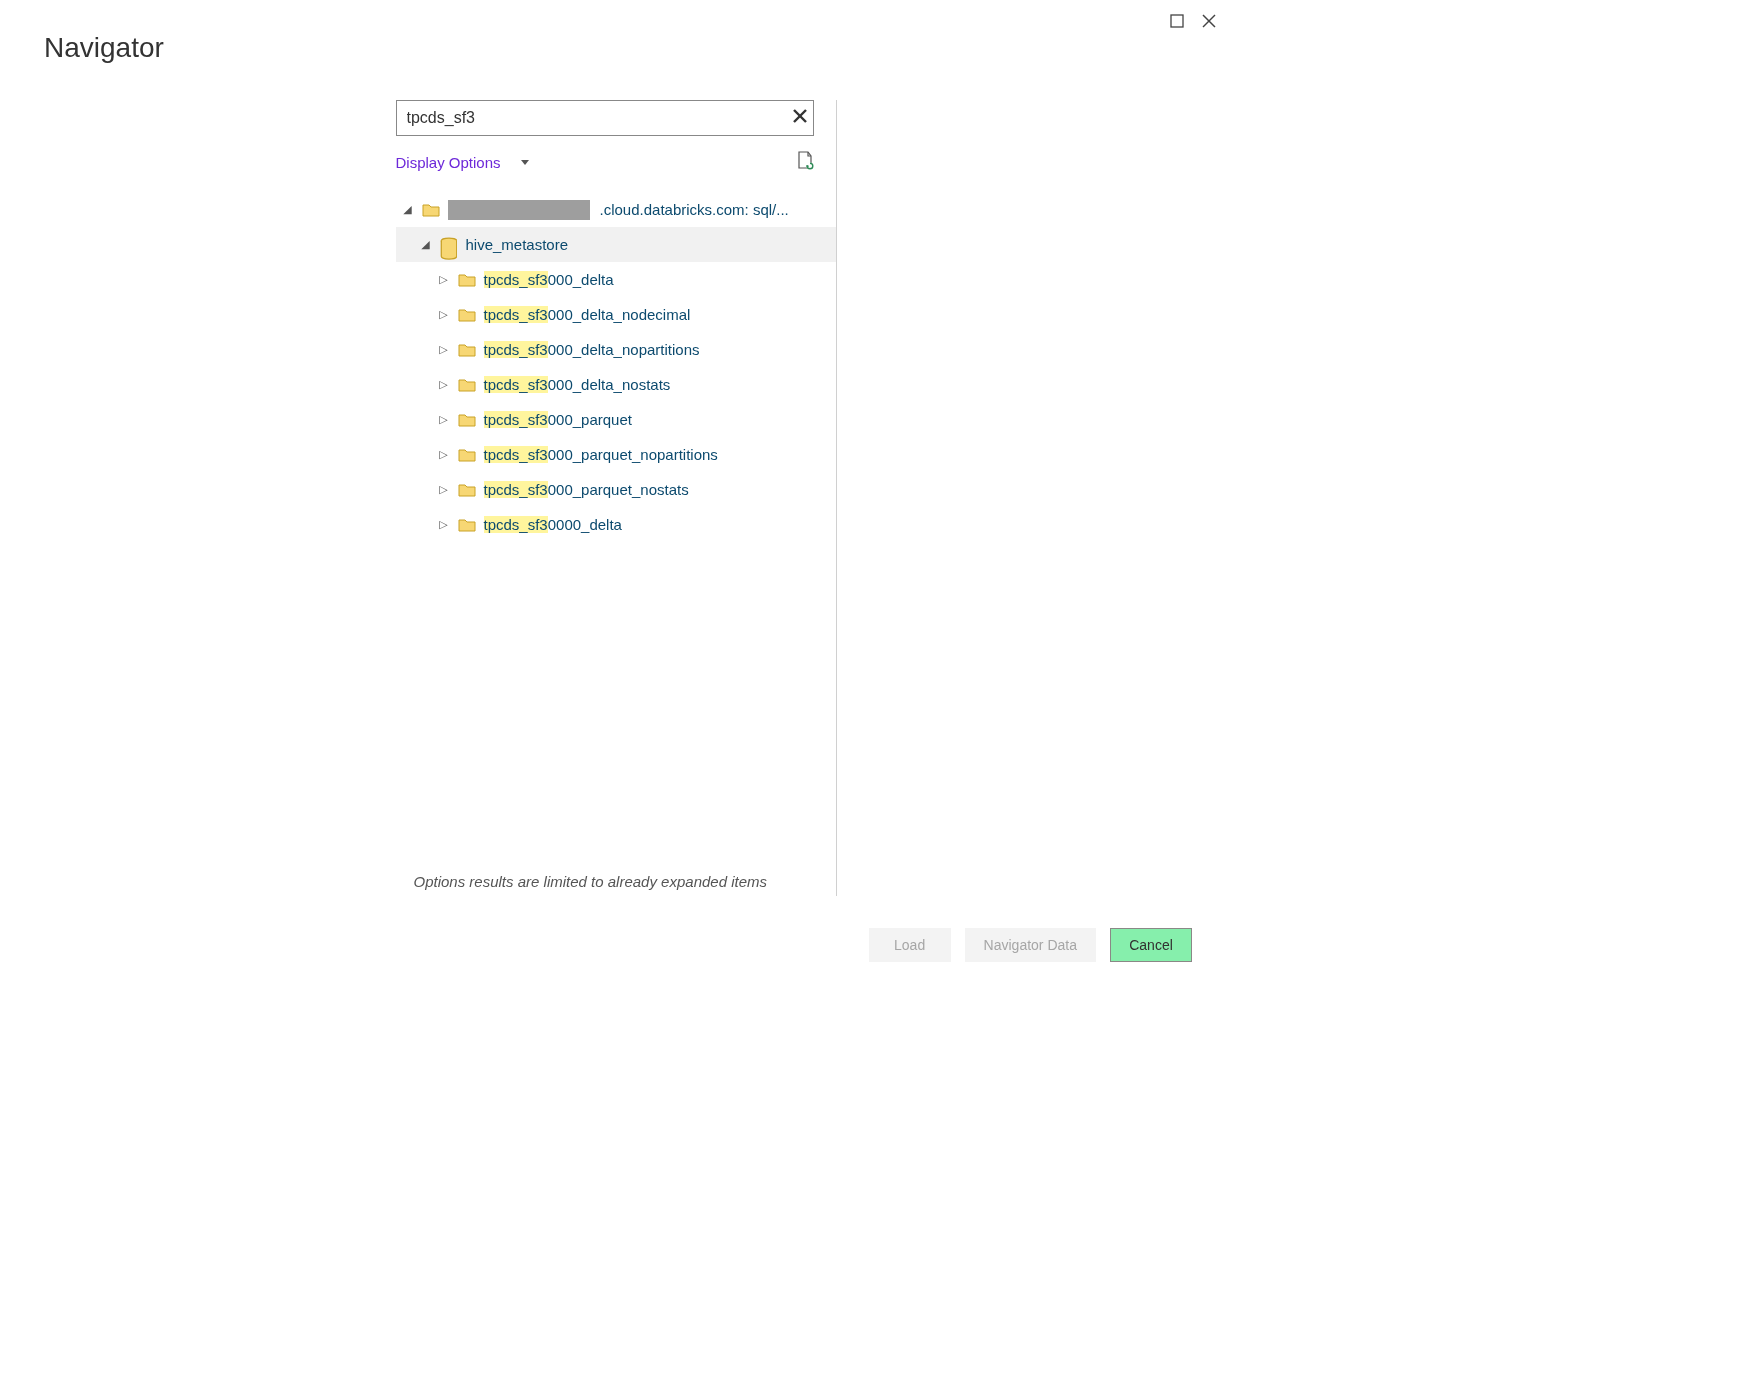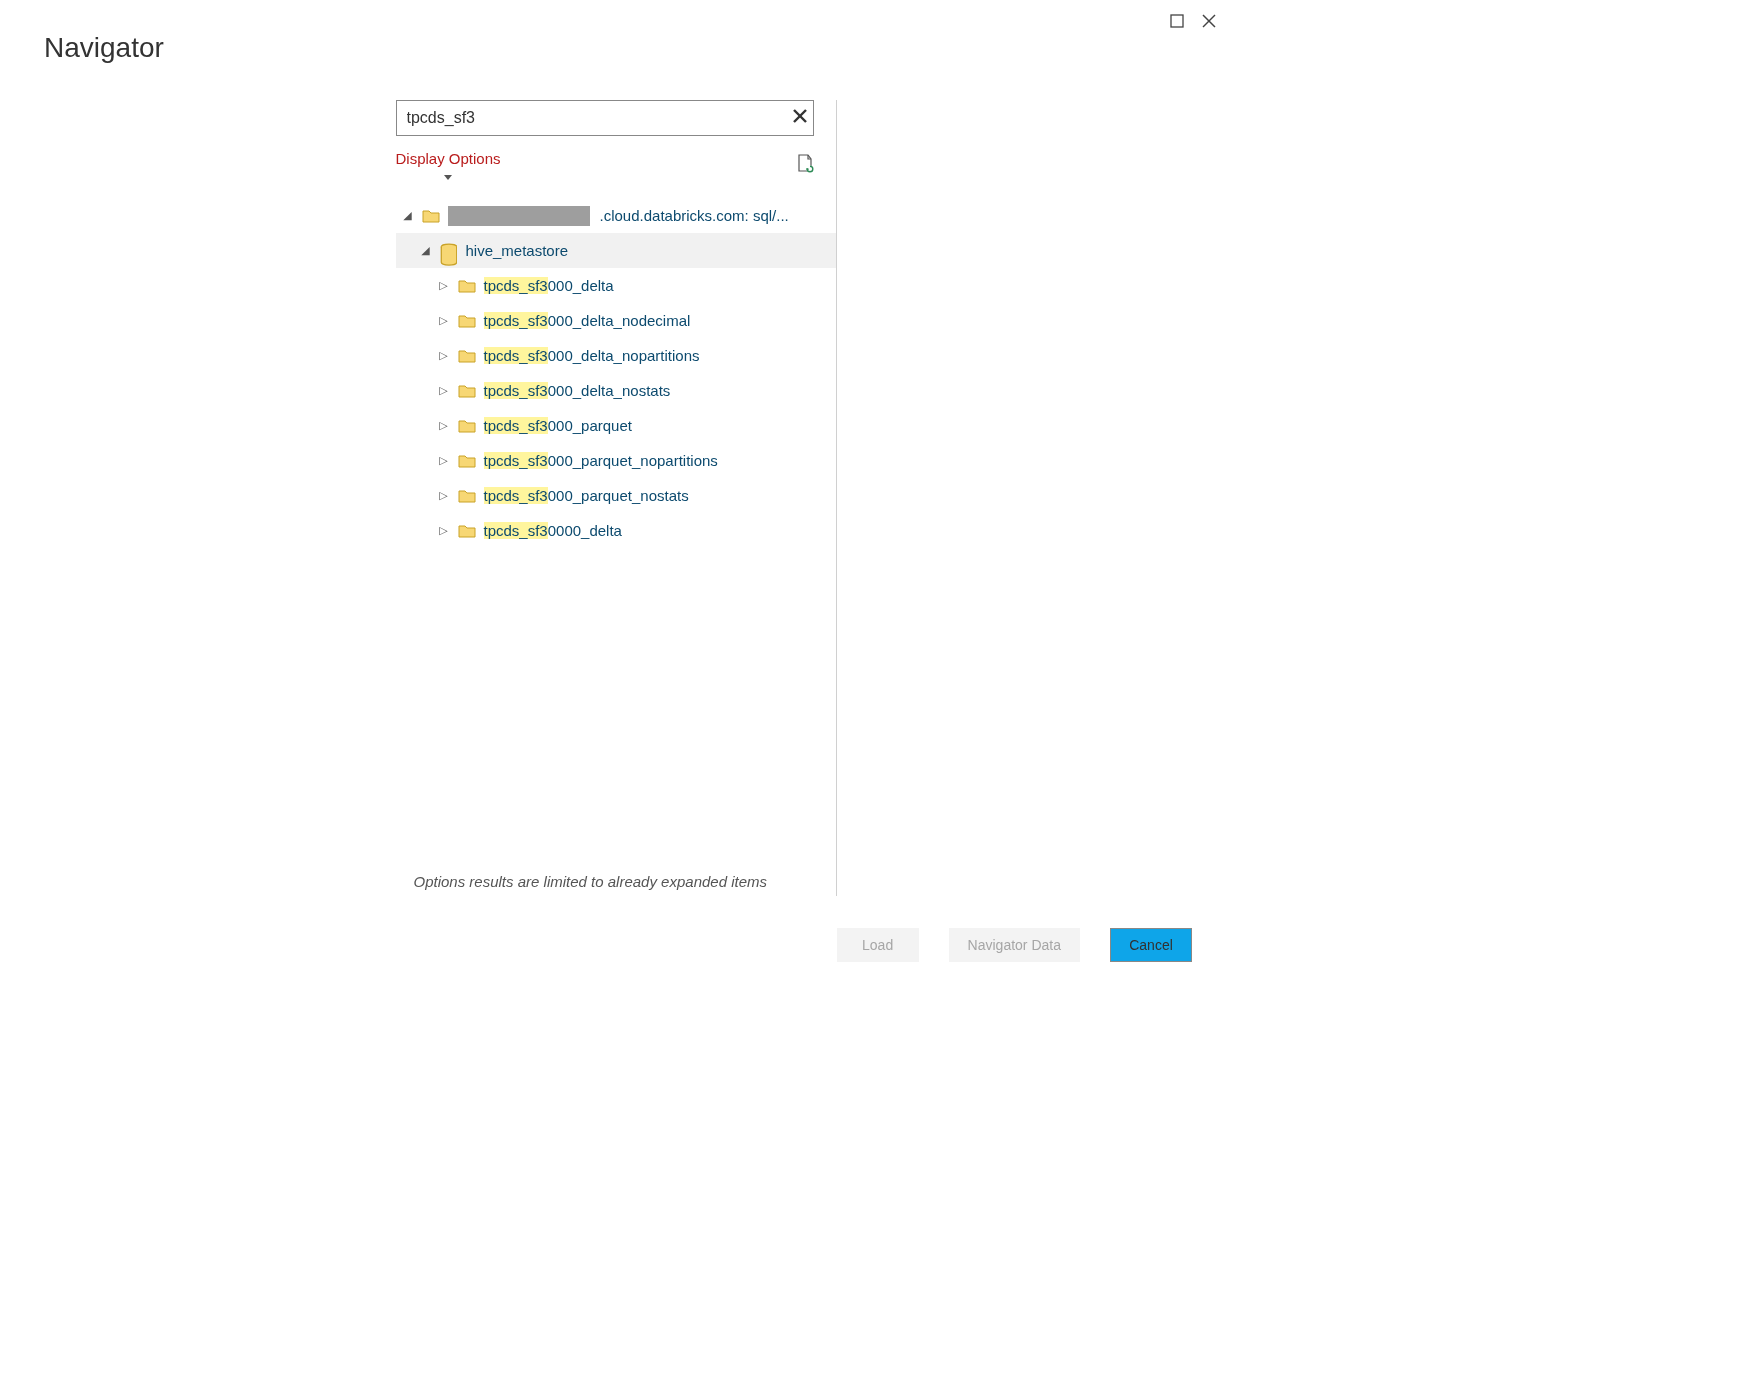--- a/index.html
+++ b/index.html
@@ -87,25 +87,24 @@
   .toolbar-row {
     display: flex;
     align-items: center;
     justify-content: space-between;
     width: 418px;
     margin-top: 14px;
   }
   .display-options {
     display: flex;
     align-items: center;
-    gap: 8px;
+    gap: 20px;
     font-size: 15px;
-    color: #b91c1c;
-    cursor: pointer;
-    flex-direction: column;
+    color: #6d28d9;
+    cursor: pointer;
   }
   .refresh-btn {
     cursor: pointer;
   }
   .tree {
     margin-top: 18px;
     font-size: 15px;
     user-select: none;
   }
   .tree-row {
@@ -146,31 +145,31 @@
     bottom: 6px;
     left: 18px;
     font-style: italic;
     color: #555;
     font-size: 15px;
   }
   .buttons {
     position: absolute;
     bottom: 24px; right: 36px;
     display: flex;
-    gap: 30px;
+    gap: 14px;
   }
   .btn {
     min-width: 82px;
     height: 34px;
     padding: 0 18px;
     font-size: 14px;
     display: inline-flex;
     align-items: center;
     justify-content: center;
-    background: #0ea5e9;
+    background: #86efac;
     border: 1px solid #8a8886;
     color: #323130;
     cursor: pointer;
   }
   .btn.disabled {
     background: #f3f3f3;
     border-color: #f3f3f3;
     color: #a6a6a6;
     cursor: default;
   }

